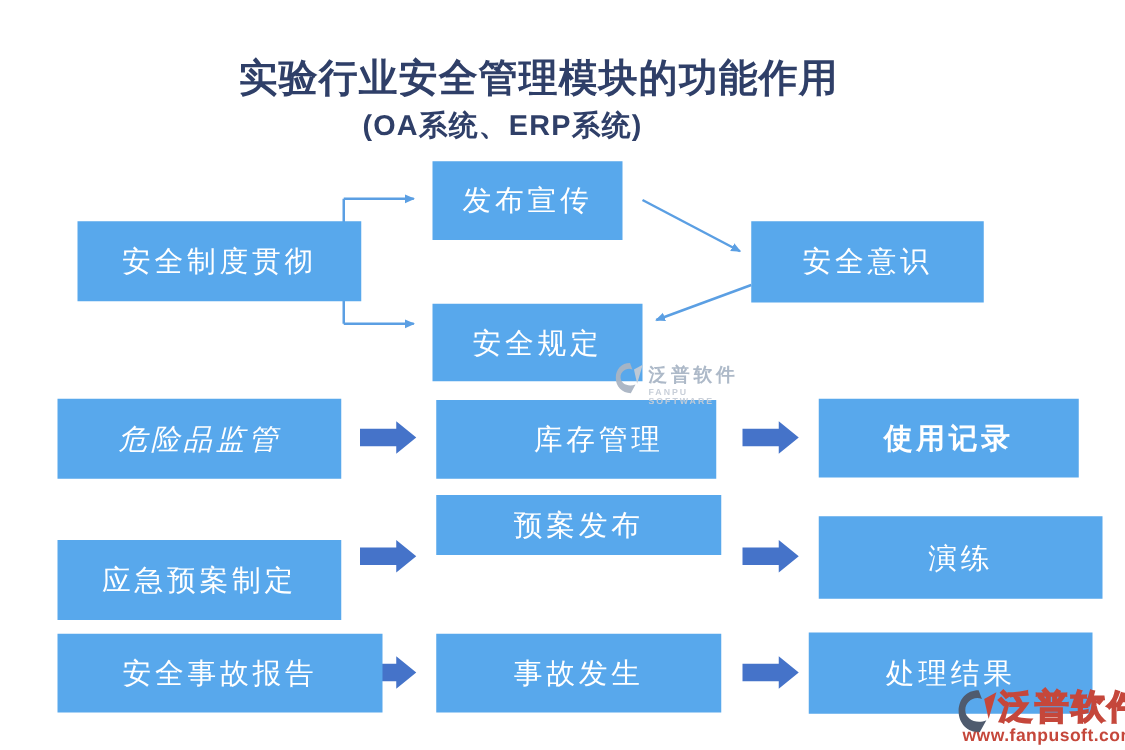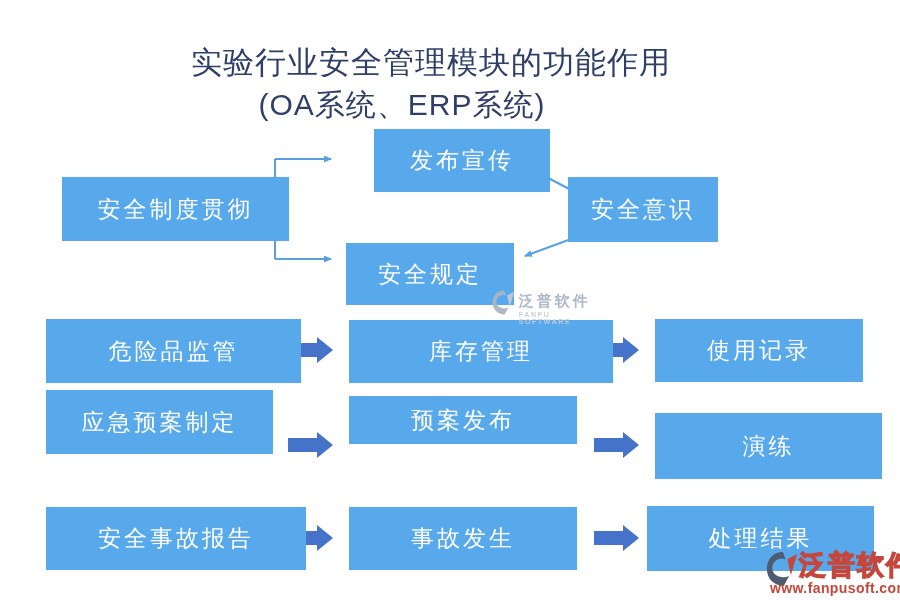--- a/index.html
+++ b/index.html
@@ -2,24 +2,24 @@
 <html style="--box_fill: #58A8EC; --box_text: #FFFFFF; --block_arrow: #4573C9; --connector: #5B9FE3; --title: #2F3F68; --wm_gray: #A9B6C6; --wm_gray_light: #C6CDD7; --wm_red: #C5473B; --wm_slate: #4F5B6E;"><head>
 <meta charset="utf-8">
 <style>
   html,body { margin:0; padding:0; background:#ffffff; }
   #canvas {
     position:relative; width:900px; height:600px; background:#fff;
     font-family:"Liberation Sans", sans-serif; overflow:hidden;
   }
   .title-line {
     position:absolute; text-align:center; color:var(--title);
-    font-weight:400; white-space:nowrap;
+    font-weight:700; white-space:nowrap;
   }
   #title1 { left:121px; top:42px; width:620px; font-size:31px; letter-spacing:1px; }
-  #title2 { left:92px;  top:85px; width:620px; font-size:30px; letter-spacing:1px; }
+  #title2 { left:92px;  top:85px; width:620px; font-size:23px; letter-spacing:1px; }
   .box {
     position:absolute; background:var(--box_fill); color:var(--box_text);
     display:flex; align-items:center; justify-content:center;
     font-size:23px; letter-spacing:3px; white-space:nowrap;
   }
   #overlay { position:absolute; left:0; top:0; width:900px; height:600px; }
   .wm-center {
     position:absolute; left:492px; top:289px; width:110px; height:28px;
     display:flex; align-items:flex-start; gap:4px; opacity:0.95;
   }
@@ -63,41 +63,41 @@
     <polygon points="594,343 623,343 623,337 639,350 623,363 623,357 594,357" fill="var(--block_arrow)"></polygon>
     <polygon points="288,438 317,438 317,432 333,445 317,458 317,452 288,452" fill="var(--block_arrow)"></polygon>
     <polygon points="594,438 623,438 623,432 639,445 623,458 623,452 594,452" fill="var(--block_arrow)"></polygon>
     <polygon points="288,531 317,531 317,525 333,538 317,551 317,545 288,545" fill="var(--block_arrow)"></polygon>
     <polygon points="594,531 623,531 623,525 639,538 623,551 623,545 594,545" fill="var(--block_arrow)"></polygon>
   </svg>
 
   <div class="box" style="left:62px;top:177px;width:227px;height:64px;">
     <span>安全制度贯彻</span>
   </div>
-  <div class="box" style="left:346px;top:129px;width:176px;height:63px;margin-left:28px;">
+  <div class="box" style="left:346px;top:129px;width:152px;height:63px;">
     <span>发布宣传</span>
   </div>
   <div class="box" style="left:346px;top:243px;width:168px;height:62px;justify-content:center;">
     <span>安全规定</span>
   </div>
-  <div class="box" style="left:568px;top:177px;width:150px;height:65px;">
+  <div class="box" style="left:601px;top:177px;width:186px;height:65px;">
     <span>安全意识</span>
   </div>
 
-  <div class="box" style="left:46px;top:319px;width:255px;height:64px;">
+  <div class="box" style="left:46px;top:319px;width:227px;height:64px;font-style:italic;">
     <span>危险品监管</span>
   </div>
-  <div class="box" style="left:349px;top:320px;width:264px;height:63px;">
+  <div class="box" style="left:349px;top:320px;width:188px;height:63px;padding-left:36px;">
     <span>库存管理</span>
   </div>
-  <div class="box" style="left:655px;top:319px;width:208px;height:63px;">
+  <div class="box" style="left:655px;top:319px;width:208px;height:63px;font-weight:bold;">
     <span>使用记录</span>
   </div>
 
-  <div class="box" style="left:46px;top:390px;width:227px;height:64px;">
+  <div class="box" style="left:46px;top:432px;width:227px;height:64px;">
     <span>应急预案制定</span>
   </div>
   <div class="box" style="left:349px;top:396px;width:228px;height:48px;">
     <span>预案发布</span>
   </div>
   <div class="box" style="left:655px;top:413px;width:227px;height:66px;">
     <span>演练</span>
   </div>
 
   <div class="box" style="left:46px;top:507px;width:260px;height:63px;">

